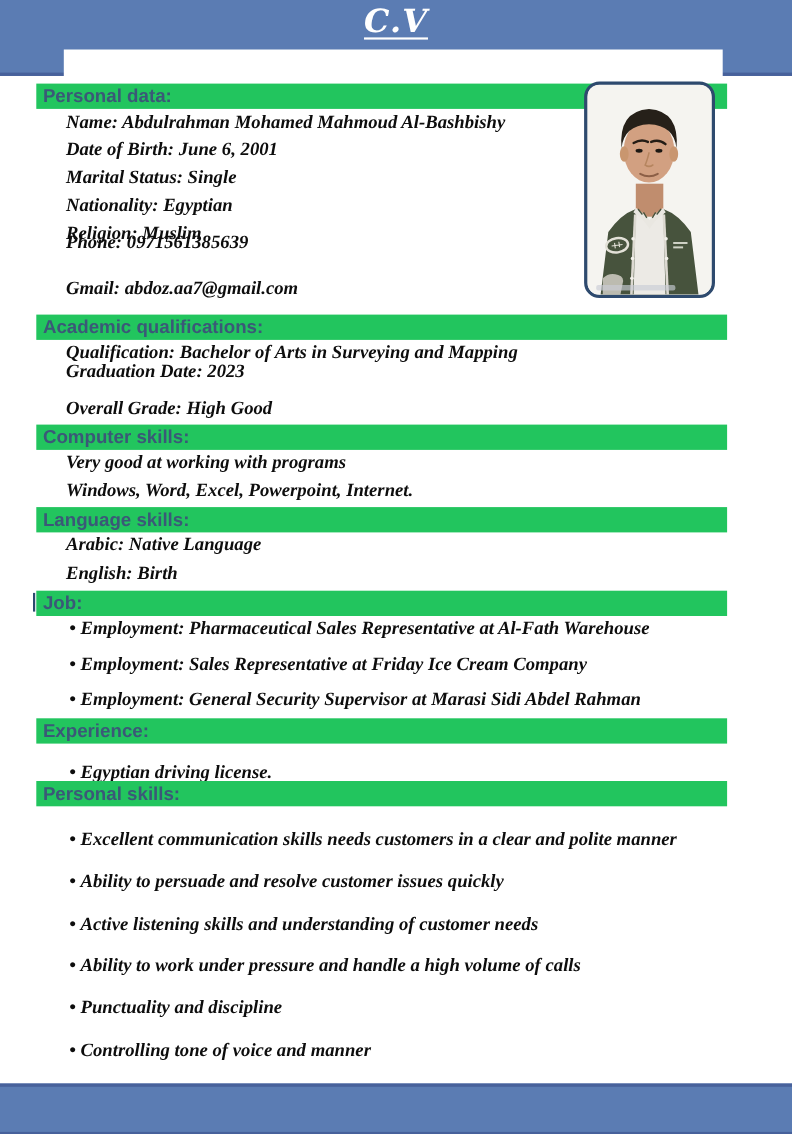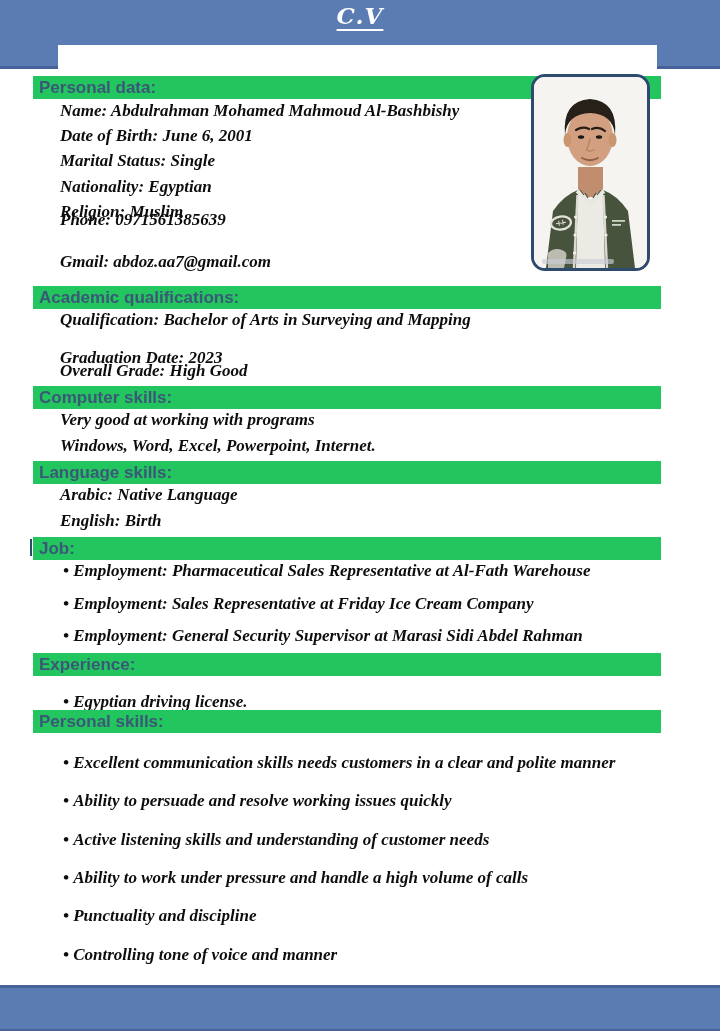--- a/index.html
+++ b/index.html
@@ -8,21 +8,21 @@
     position:relative; width:720px; height:1031px; background:#ffffff;
     overflow:hidden; font-family:"Liberation Serif", serif;
   }
   .top-band {
     position:absolute; left:0; top:0; width:720px; height:69px;
     background:#5b7cb3; border-bottom:3px solid #47619b;
   }
   .cv-title {
     position:absolute; left:0; top:2px; width:100%; text-align:center;
     font-family:"DejaVu Serif", serif; font-style:italic; font-weight:bold;
-    font-size:23px; color:#ffffff; text-decoration:underline;
+    font-size:29px; color:#ffffff; text-decoration:underline;
     text-underline-offset:5px; letter-spacing:1px;
   }
   .white-sheet {
     position:absolute; left:58px; top:45px; width:599px; height:31px;
     background:#ffffff;
   }
   .bar {
     position:absolute; left:33px; width:628px; height:23px;
     background:#22c55e; display:flex; align-items:center; padding-left:6px;
     font-family:"Liberation Sans", sans-serif; font-weight:bold;
@@ -112,21 +112,21 @@
       <path d="M22 146 h10 M25 143.5 v5 M29 143 v5" stroke="#e3e1d8" stroke-width="1" transform="rotate(-8 27 146)"></path>
 
       <path d="M14 176 q6 -6 14 -3 q6 2 4 8 l-2 10 l-16 0 Z" fill="#d9d6cd" opacity="0.8"></path>
 
       <rect x="8" y="182" width="72" height="5" rx="2" fill="#c9ccd6" opacity="0.65"></rect>
     </svg>
   </div>
 
   <div class="bar" style="top:286px">Academic qualifications:</div>
   <div class="line" style="top:310px">Qualification: Bachelor of Arts in Surveying and Mapping</div>
-  <div class="line" style="top:348px">Graduation Date: 2023</div>
+  <div class="line" style="top:328px">Graduation Date: 2023</div>
   <div class="line" style="top:361px">Overall Grade: High Good</div>
 
   <div class="bar" style="top:386px">Computer skills:</div>
   <div class="line" style="top:410px">Very good at working with programs</div>
   <div class="line" style="top:436px">Windows, Word, Excel, Powerpoint, Internet.</div>
 
   <div class="bar" style="top:461px">Language skills:</div>
   <div class="line" style="top:485px">Arabic: Native Language</div>
   <div class="line" style="top:511px">English: Birth</div>
 
@@ -134,21 +134,21 @@
   <div class="bar" style="top:537px">Job:</div>
   <div class="line bullet" style="top:561px">Employment: Pharmaceutical Sales Representative at Al-Fath Warehouse</div>
   <div class="line bullet" style="top:594px">Employment: Sales Representative at Friday Ice Cream Company</div>
   <div class="line bullet" style="top:626px">Employment: General Security Supervisor at Marasi Sidi Abdel Rahman</div>
 
   <div class="bar" style="top:653px">Experience:</div>
   <div class="line bullet" style="top:692px">Egyptian driving license.</div>
 
   <div class="bar" style="top:710px">Personal skills:</div>
   <div class="line bullet" style="top:753px">Excellent communication skills needs customers in a clear and polite manner</div>
-  <div class="line bullet" style="top:791px">Ability to persuade and resolve working issues quickly</div>
+  <div class="line bullet" style="top:791px">Ability to persuade and resolve customer issues quickly</div>
   <div class="line bullet" style="top:830px">Active listening skills and understanding of customer needs</div>
   <div class="line bullet" style="top:868px">Ability to work under pressure and handle a high volume of calls</div>
   <div class="line bullet" style="top:906px">Punctuality and discipline</div>
   <div class="line bullet" style="top:945px">Controlling tone of voice and manner</div>
 
   <div class="bottom-band"></div>
 
 </div>
 
 </body></html>

